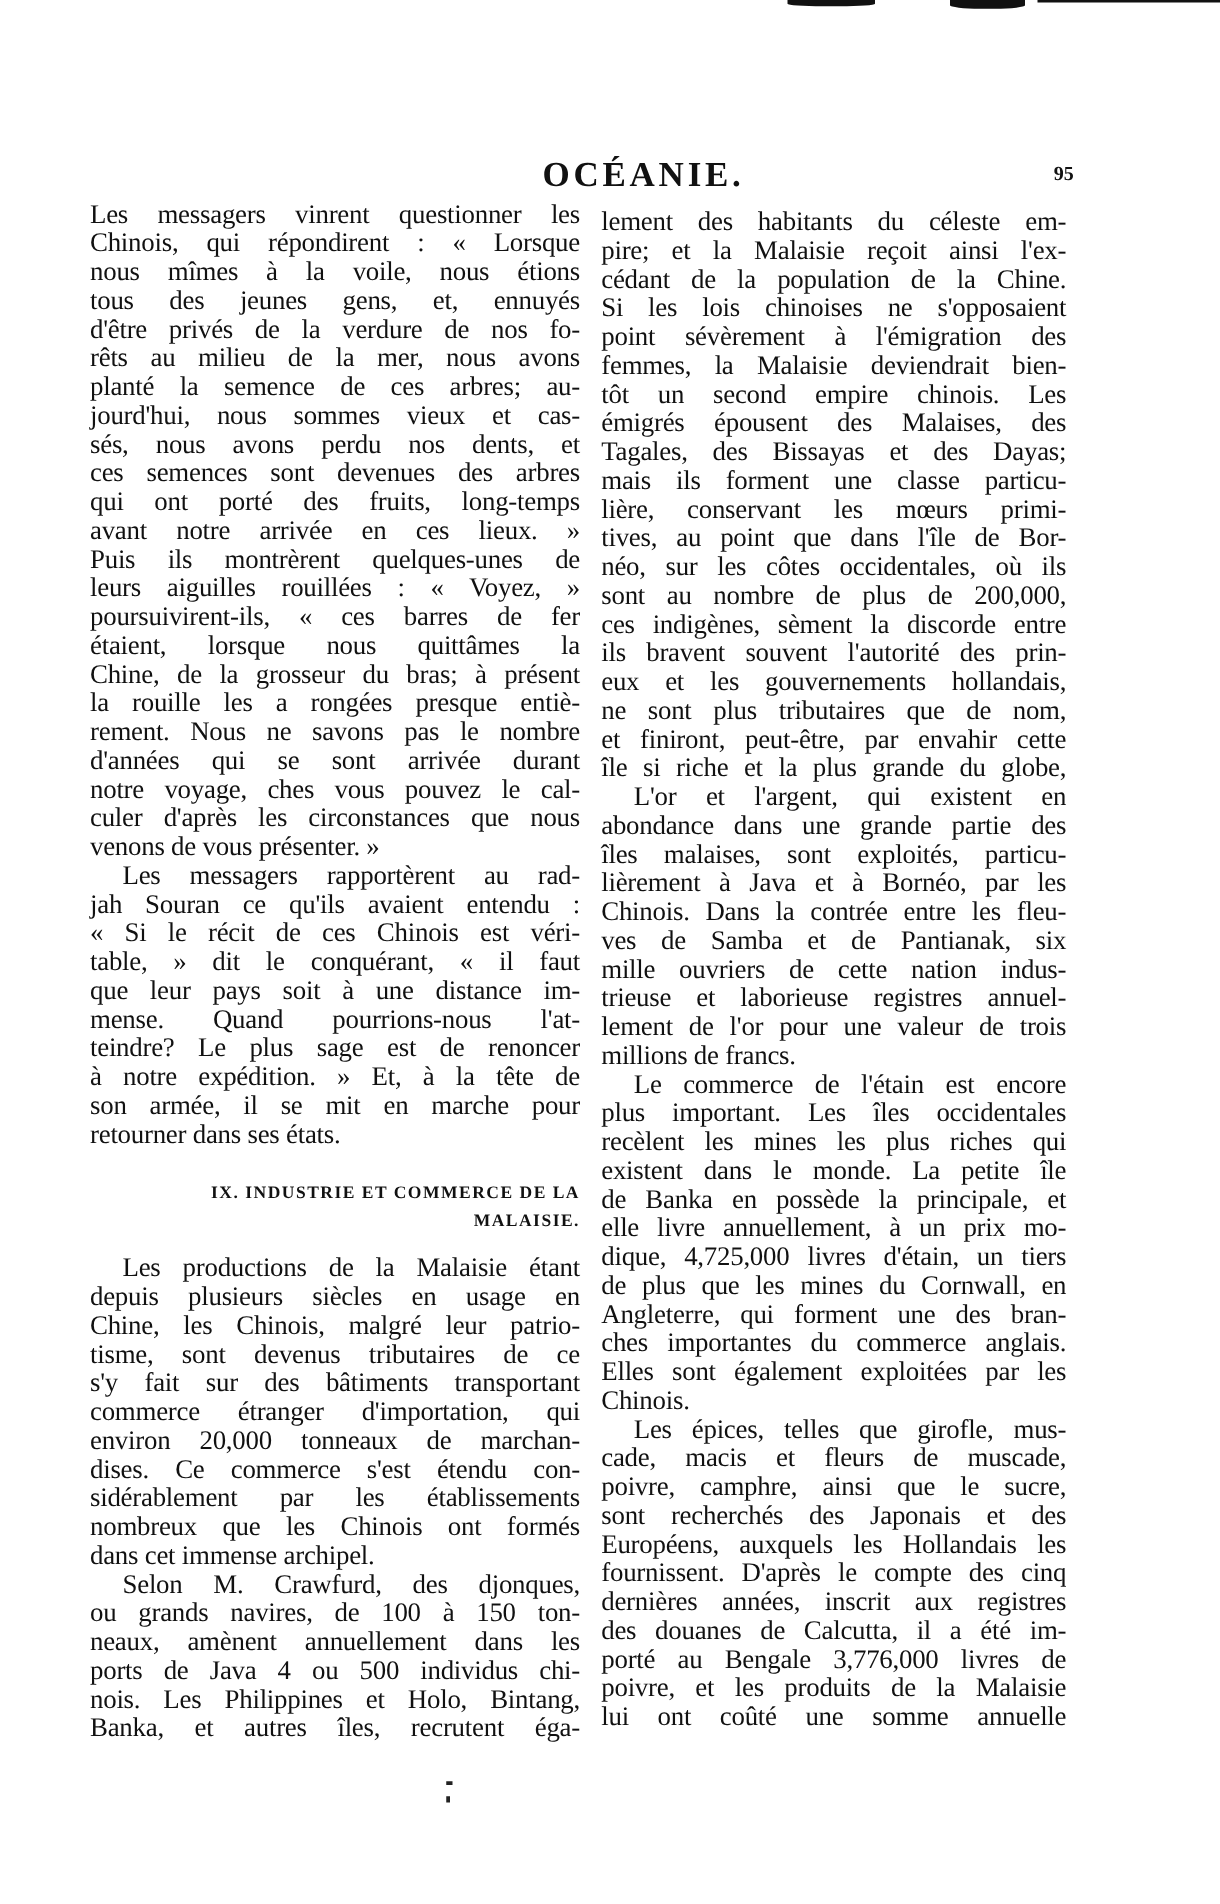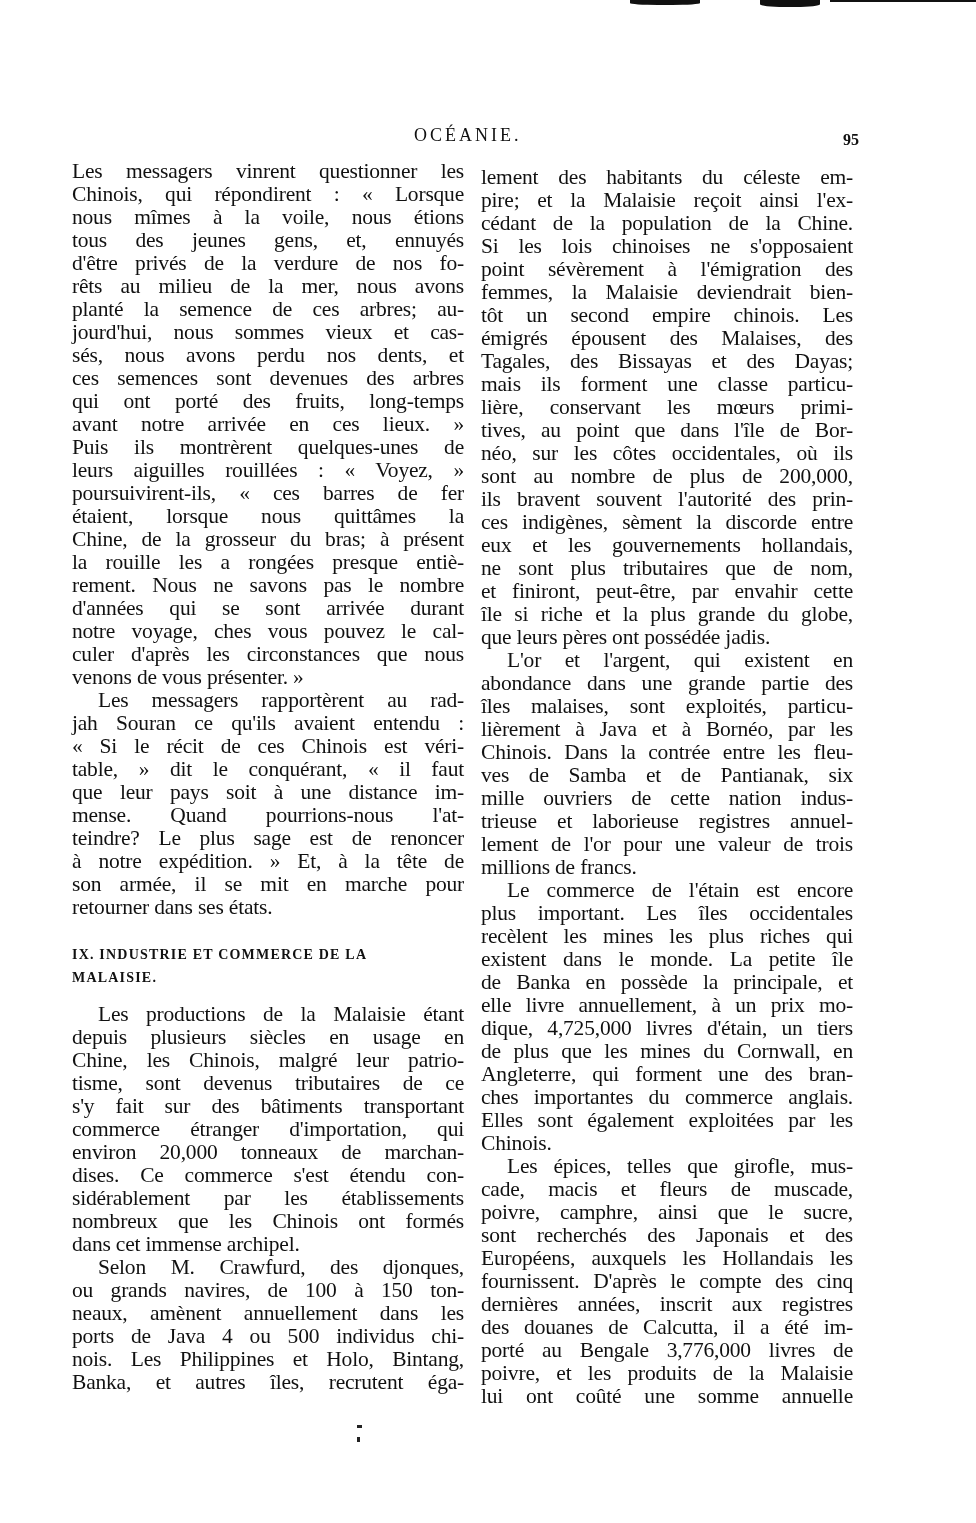--- a/index.html
+++ b/index.html
@@ -1,32 +1,32 @@
 <!DOCTYPE html>
 <html><head>
 <meta charset="utf-8">
 <style>
   html, body { margin: 0; padding: 0; background: #ffffff; }
   body { width: 976px; height: 1523px; position: relative; overflow: hidden;
          font-family: "Liberation Serif", "DejaVu Serif", serif; color: #111; }
   .scan-top { position: absolute; top: 0; left: 620px; width: 356px; height: 8px; }
   .scan-top .blob { position: absolute; top: 0; background: #111; border-radius: 0 0 40% 40%; }
   .running-head { position: absolute; top: 125px; left: 0; width: 976px; height: 30px; }
-  .running-title { position: absolute; left: 414px; top: 0; font-size: 18px; font-weight: normal;
+  .running-title { position: absolute; left: 434px; top: 0; font-size: 28px; font-weight: bold;
                    letter-spacing: 3px; }
   .page-number { position: absolute; left: 843px; top: 6px; font-size: 16px; font-weight: bold; }
   .column { position: absolute; }
   .col-left { left: 72px; top: 160px; width: 392px; }
   .col-right { left: 481px; top: 166px; width: 372px; }
   .line { display: block; height: 23px; line-height: 23px; font-size: 21.5px;
           text-align: justify; text-align-last: justify; white-space: nowrap; overflow: visible;
           letter-spacing: -0.2px; }
   .line.last { text-align-last: left; }
   .line.indent { padding-left: 26px; }
-  .section-heading { display: block; text-align: left; font-size: 14px; font-weight: bold;
+  .section-heading { display: block; text-align: right; font-size: 14px; font-weight: bold;
                      letter-spacing: 1.2px; line-height: 23px; }
   .section-gap-top { height: 24px; }
   .section-gap-bottom { height: 14px; }
   .specks { position: absolute; top: 1425px; left: 355px; width: 12px; height: 20px; }
   .specks span { position: absolute; background: #222; }
 </style>
 </head>
 <body>
 
 <div class="scan-top">
@@ -116,27 +116,26 @@
       <span class="line">point sévèrement à l'émigration des</span>
       <span class="line">femmes, la Malaisie deviendrait bien-</span>
       <span class="line">tôt un second empire chinois. Les</span>
       <span class="line">émigrés épousent des Malaises, des</span>
       <span class="line">Tagales, des Bissayas et des Dayas;</span>
       <span class="line">mais ils forment une classe particu-</span>
       <span class="line">lière, conservant les mœurs primi-</span>
       <span class="line">tives, au point que dans l'île de Bor-</span>
       <span class="line">néo, sur les côtes occidentales, où ils</span>
       <span class="line">sont au nombre de plus de 200,000,</span>
+      <span class="line">ces indigènes, sèment la discorde entre</span>
       <span class="line">ils bravent souvent l'autorité des prin-</span>
-      <span class="line">ces indigènes, sèment la discorde entre</span>
       <span class="line">eux et les gouvernements hollandais,</span>
       <span class="line">ne sont plus tributaires que de nom,</span>
       <span class="line">et finiront, peut-être, par envahir cette</span>
       <span class="line">île si riche et la plus grande du globe,</span>
-      <span class="line last">que leurs pères ont possédée jadis.</span>
     </div>
   <div>
       <span class="line indent">L'or et l'argent, qui existent en</span>
       <span class="line">abondance dans une grande partie des</span>
       <span class="line">îles malaises, sont exploités, particu-</span>
       <span class="line">lièrement à Java et à Bornéo, par les</span>
       <span class="line">Chinois. Dans la contrée entre les fleu-</span>
       <span class="line">ves de Samba et de Pantianak, six</span>
       <span class="line">mille ouvriers de cette nation indus-</span>
       <span class="line">trieuse et laborieuse registres annuel-</span>

